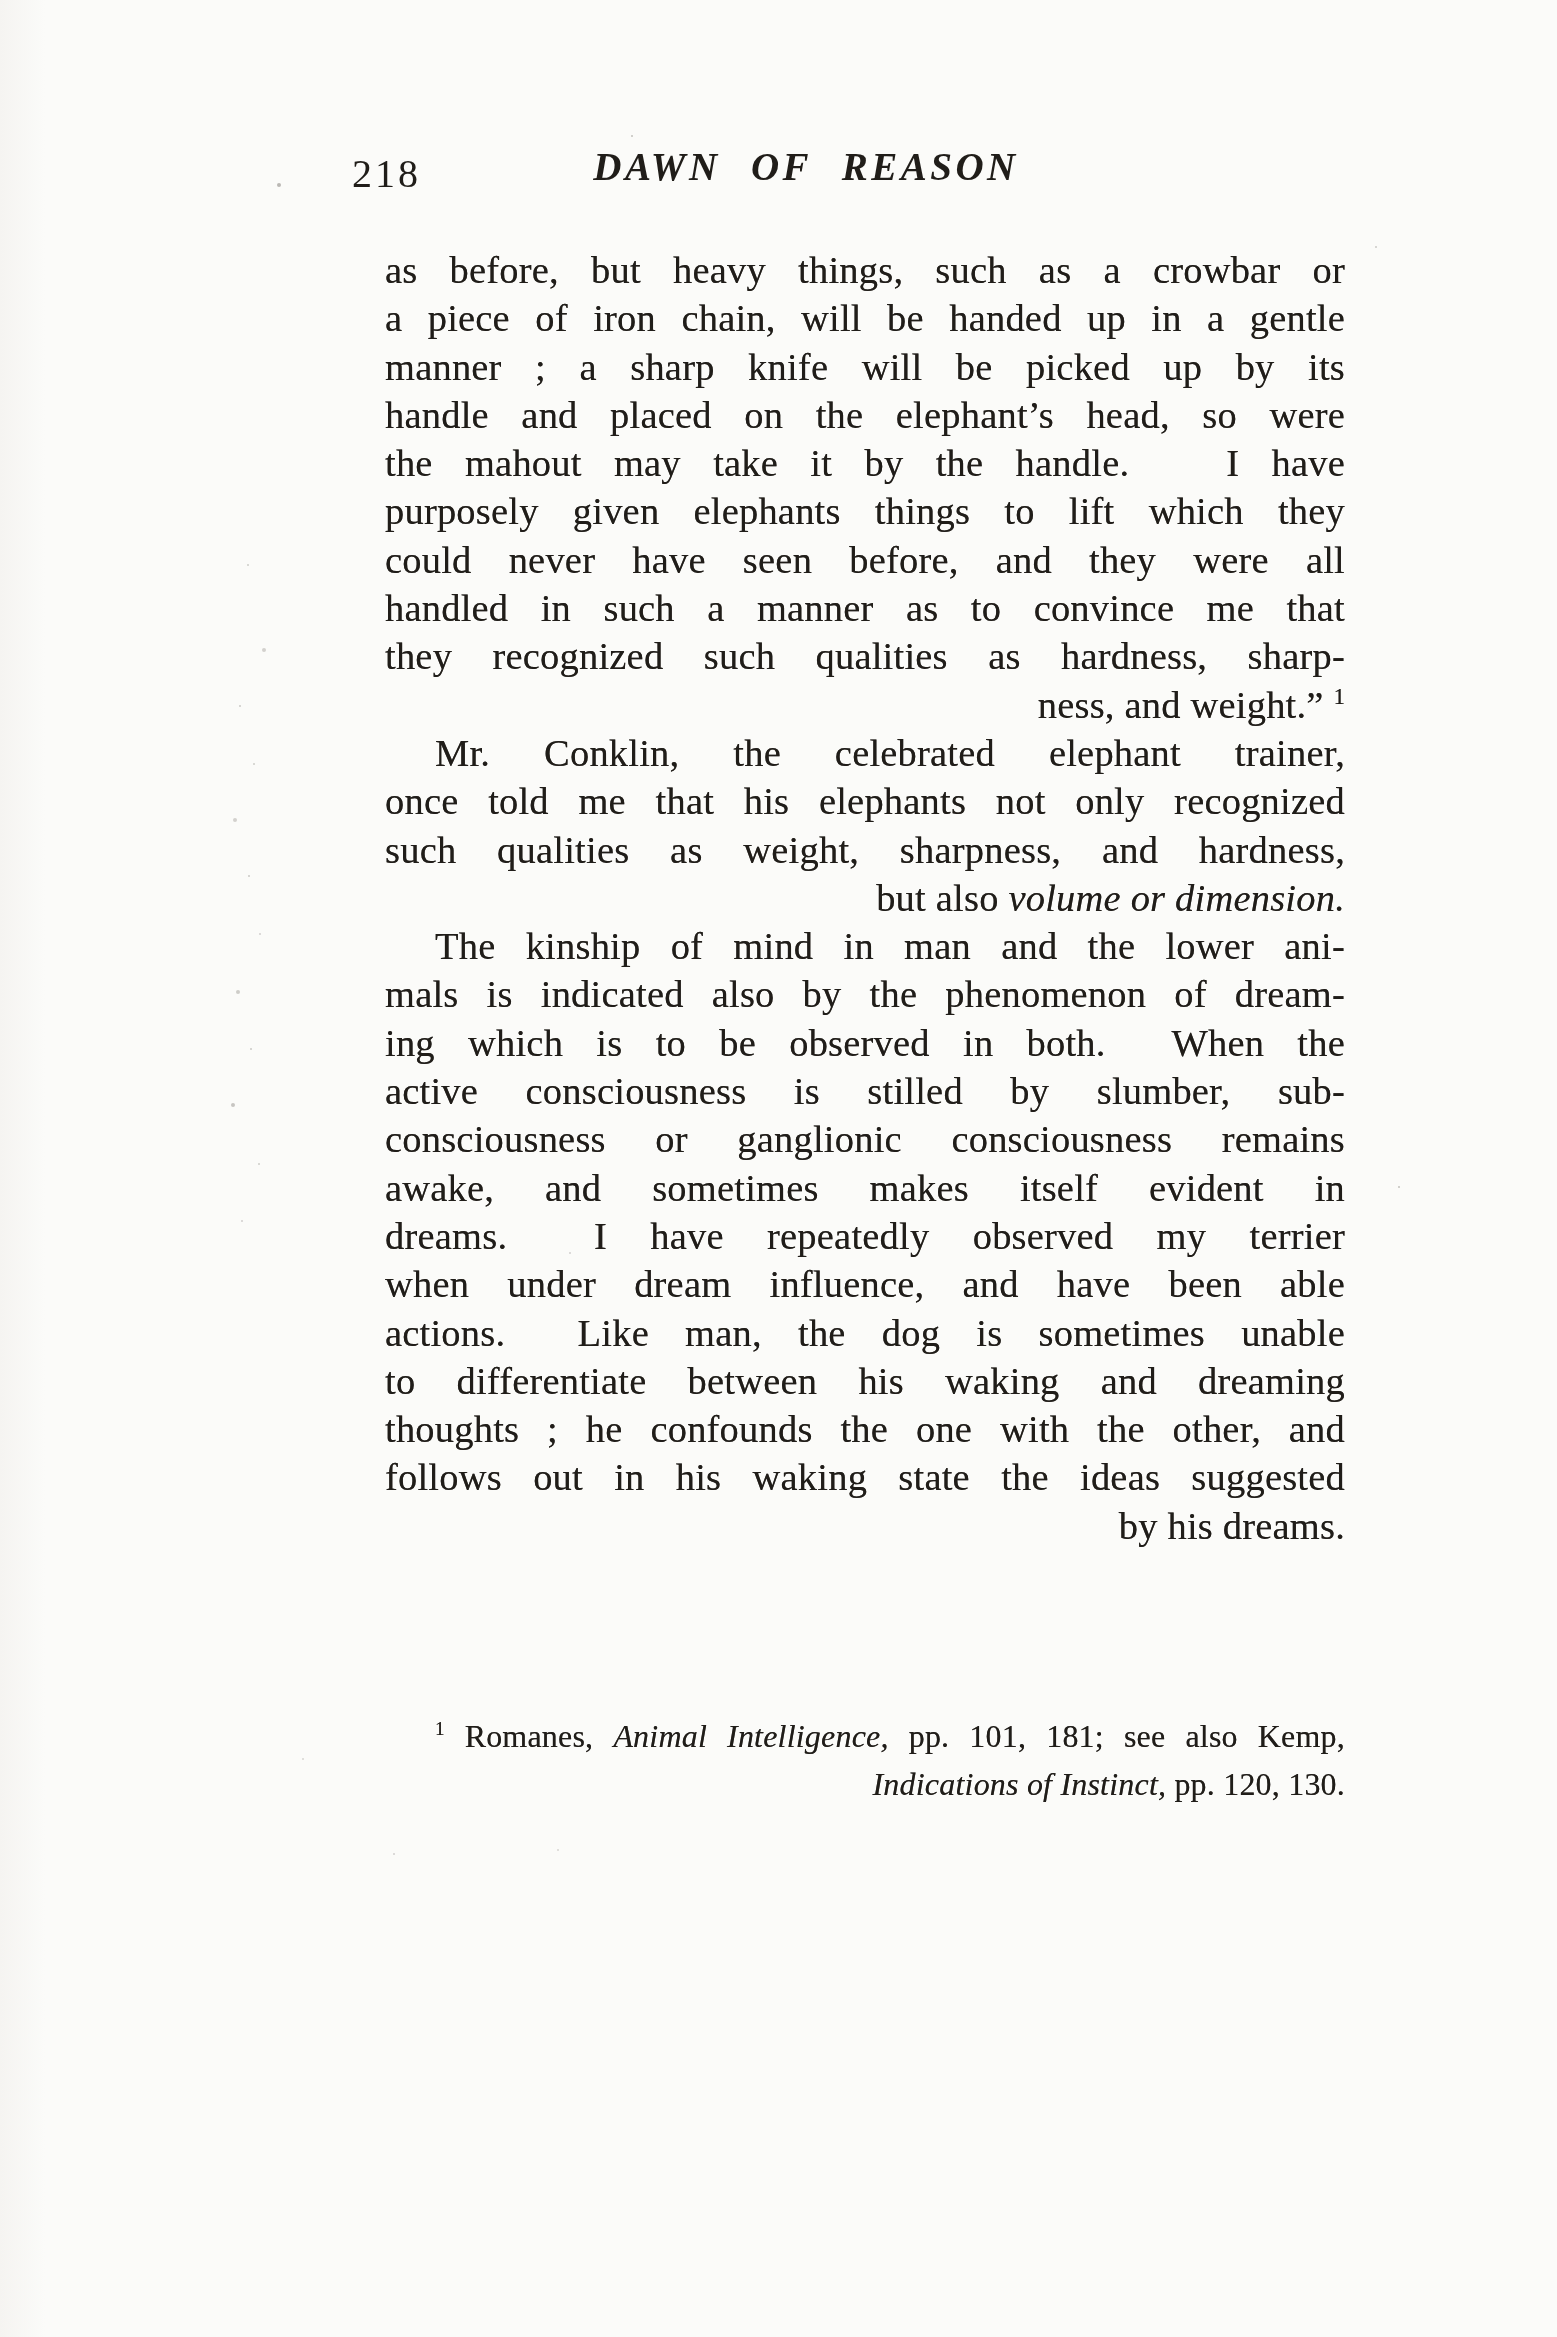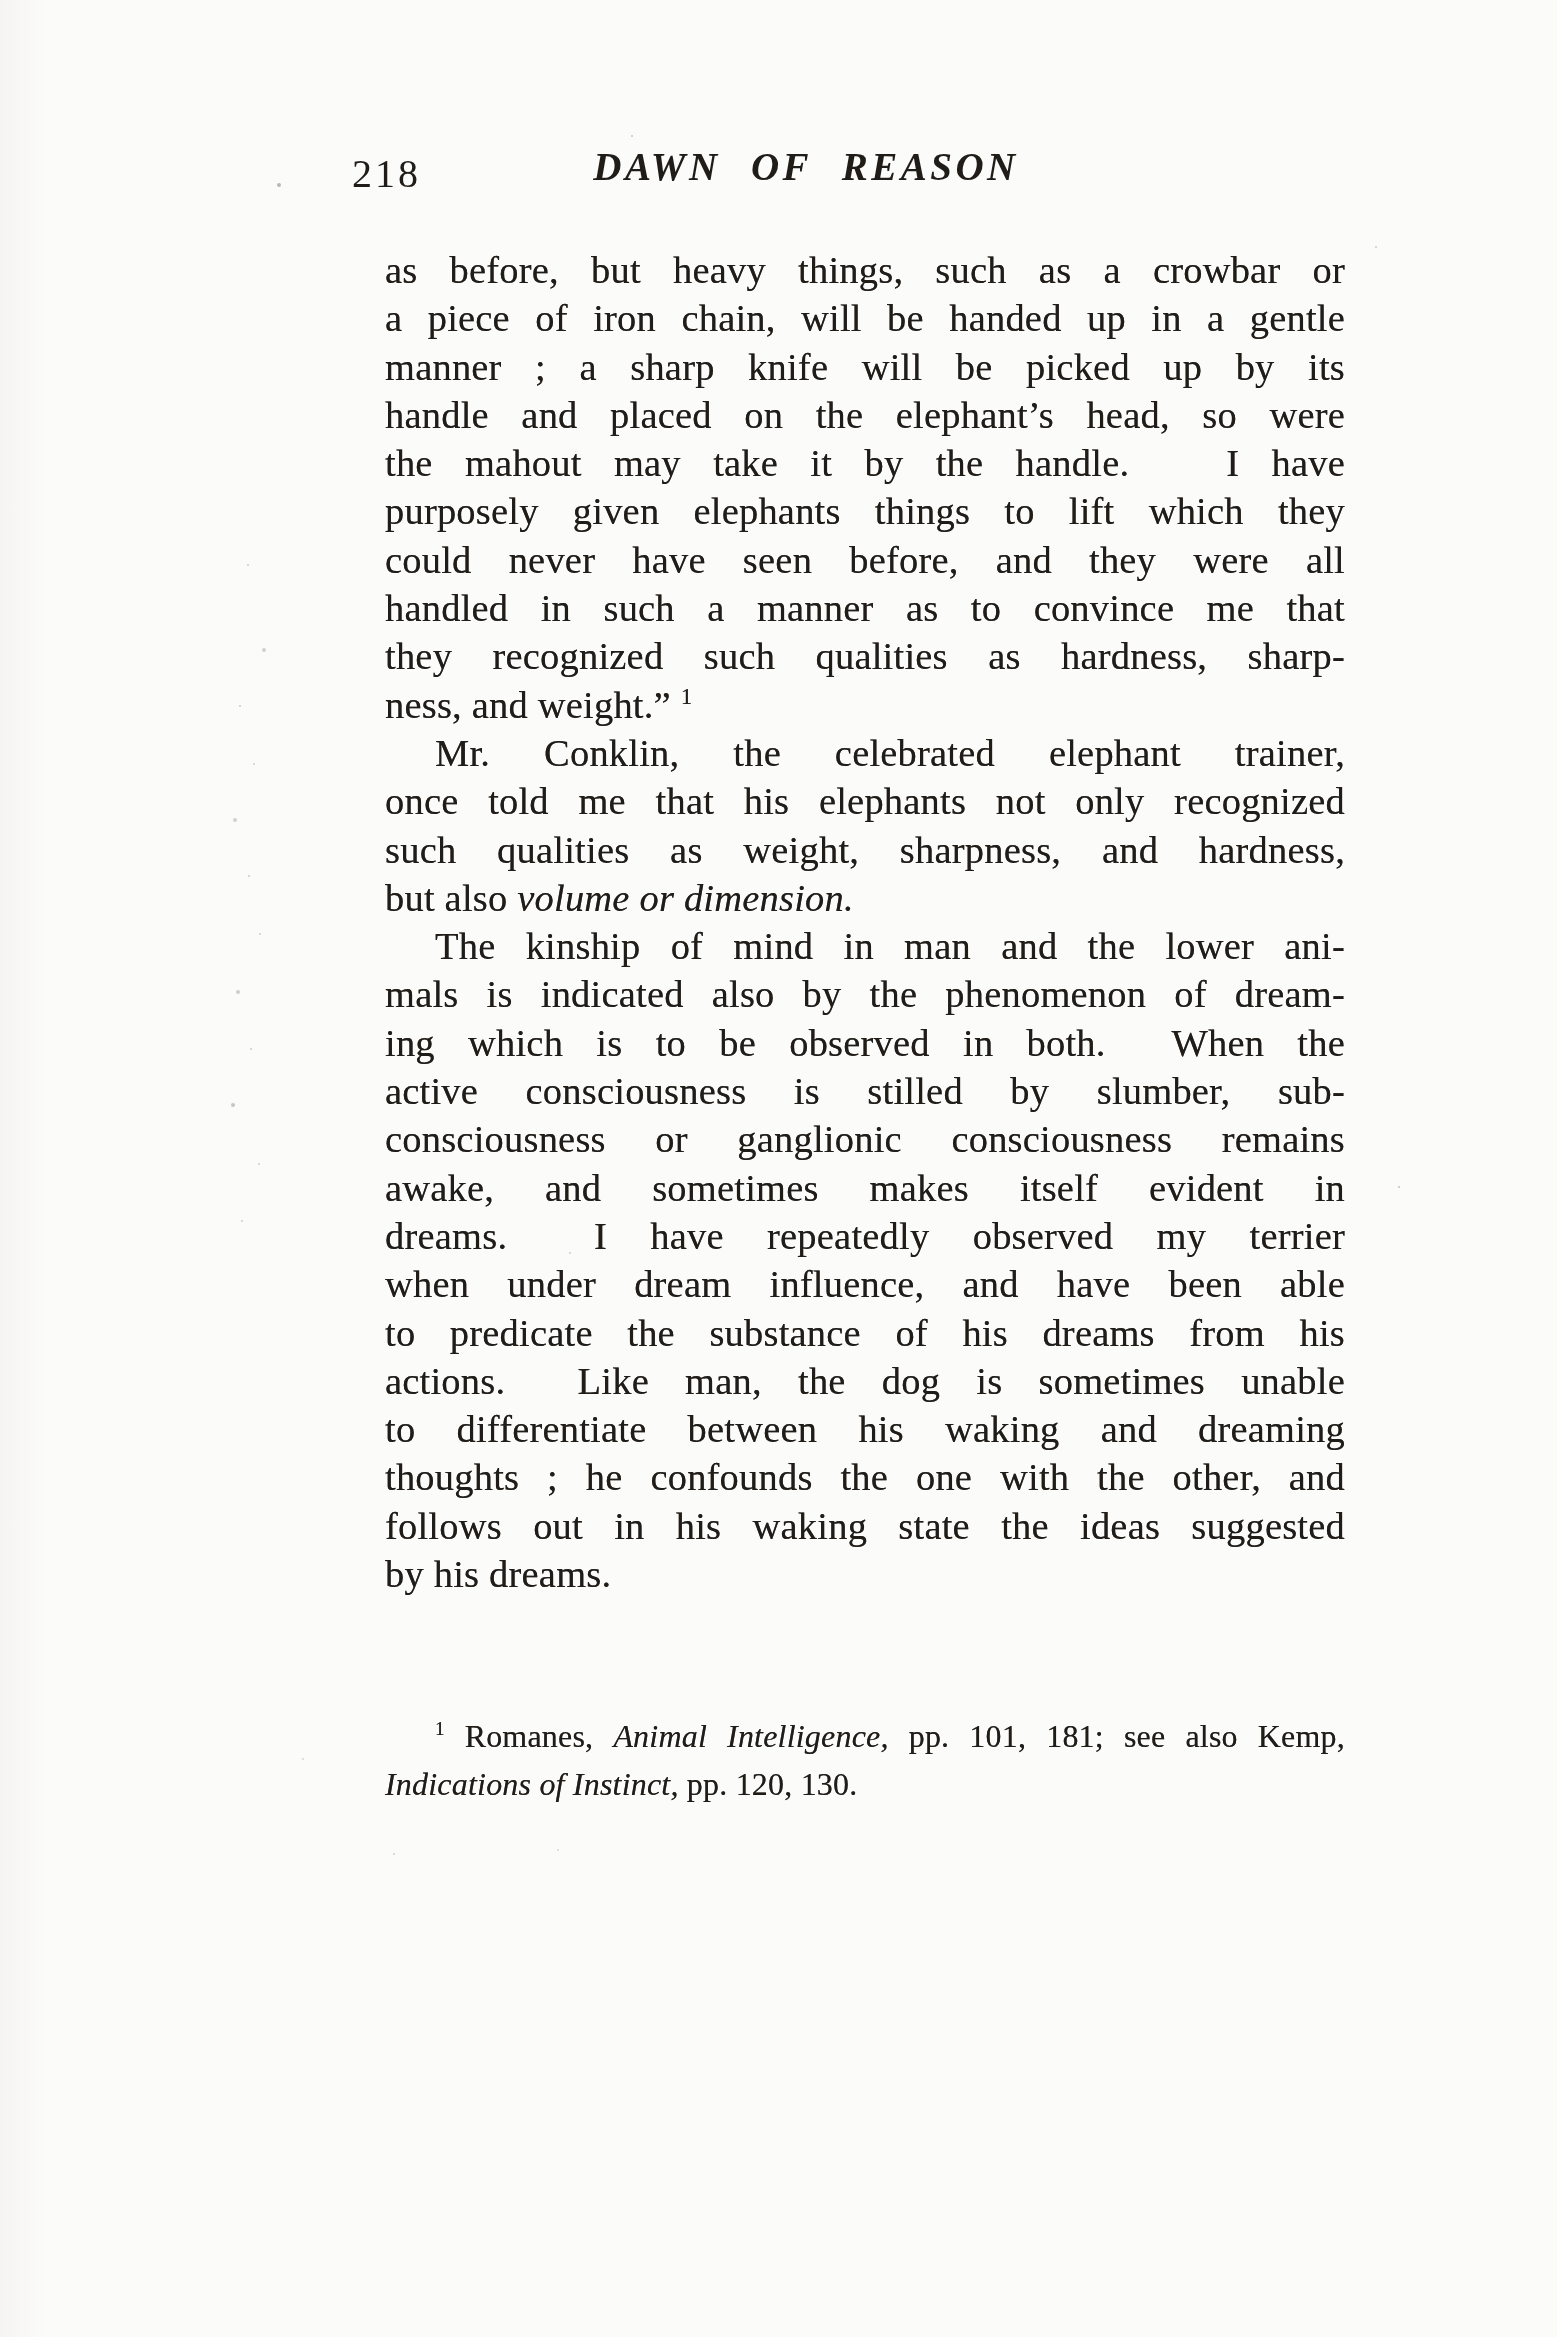--- a/index.html
+++ b/index.html
@@ -42,21 +42,21 @@
     position: absolute;
     left: 385px;
     top: 246px;
     width: 960px;
     font-size: 38.5px;
     line-height: 48.3px;
     letter-spacing: 0.2px;
     text-shadow: 0 0 0.5px rgba(25, 22, 18, 0.7);
   }
   .para { margin: 0; }
-  .tline { text-align: left; }
+  .tline { text-align: right; }
   .tline.just { text-align: justify; text-align-last: justify; }
   .tline.ind { text-indent: 50px; }
 
   .italic { font-style: italic; }
   .sup {
     font-size: 60%;
     vertical-align: super;
     line-height: 0;
     letter-spacing: 0;
   }
@@ -135,21 +135,20 @@
       </div>
       <div class="para">
         <div class="tline just ind"><span>The kinship of mind in man and the lower ani-</span></div>
         <div class="tline just"><span>mals is indicated also by the phenomenon of dream-</span></div>
         <div class="tline just"><span>ing which is to be observed in both.&nbsp; When the</span></div>
         <div class="tline just"><span>active consciousness is stilled by slumber, sub-</span></div>
         <div class="tline just"><span>consciousness or ganglionic consciousness remains</span></div>
         <div class="tline just"><span>awake, and sometimes makes itself evident in</span></div>
         <div class="tline just"><span>dreams.&nbsp; I have repeatedly observed my terrier</span></div>
         <div class="tline just"><span>when under dream influence, and have been able</span></div>
-        <div class="tline just"><span>to predicate the substance of his dreams from his</span></div>
         <div class="tline just"><span>actions.&nbsp; Like man, the dog is sometimes unable</span></div>
         <div class="tline just"><span>to differentiate between his waking and dreaming</span></div>
         <div class="tline just"><span>thoughts ; he confounds the one with the other, and</span></div>
         <div class="tline just"><span>follows out in his waking state the ideas suggested</span></div>
         <div class="tline"><span>by his dreams.</span></div>
       </div>
     </div>
 
   <div class="footnote">
       <div class="tline just ind"><span class="sup">1</span><span> Romanes, </span><span class="italic">Animal Intelligence,</span><span> pp. 101, 181; see also Kemp,</span></div>

